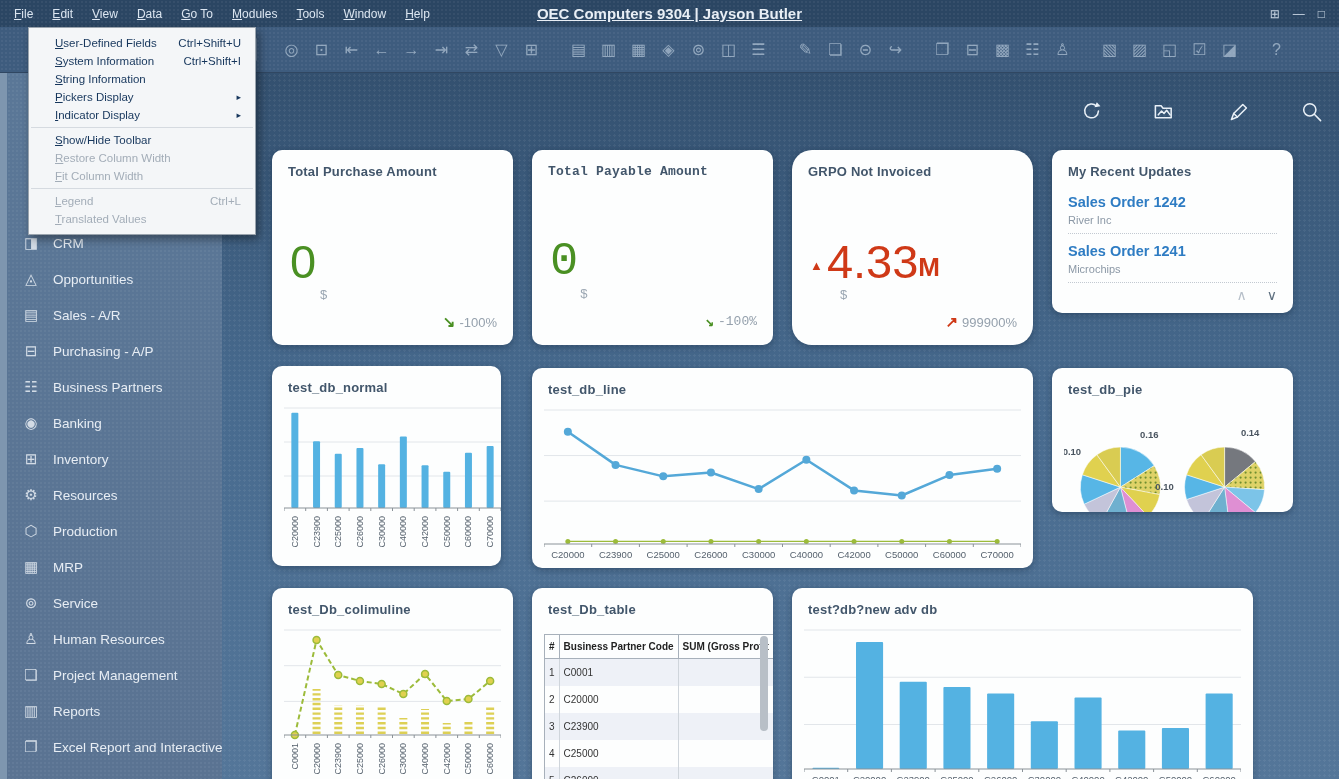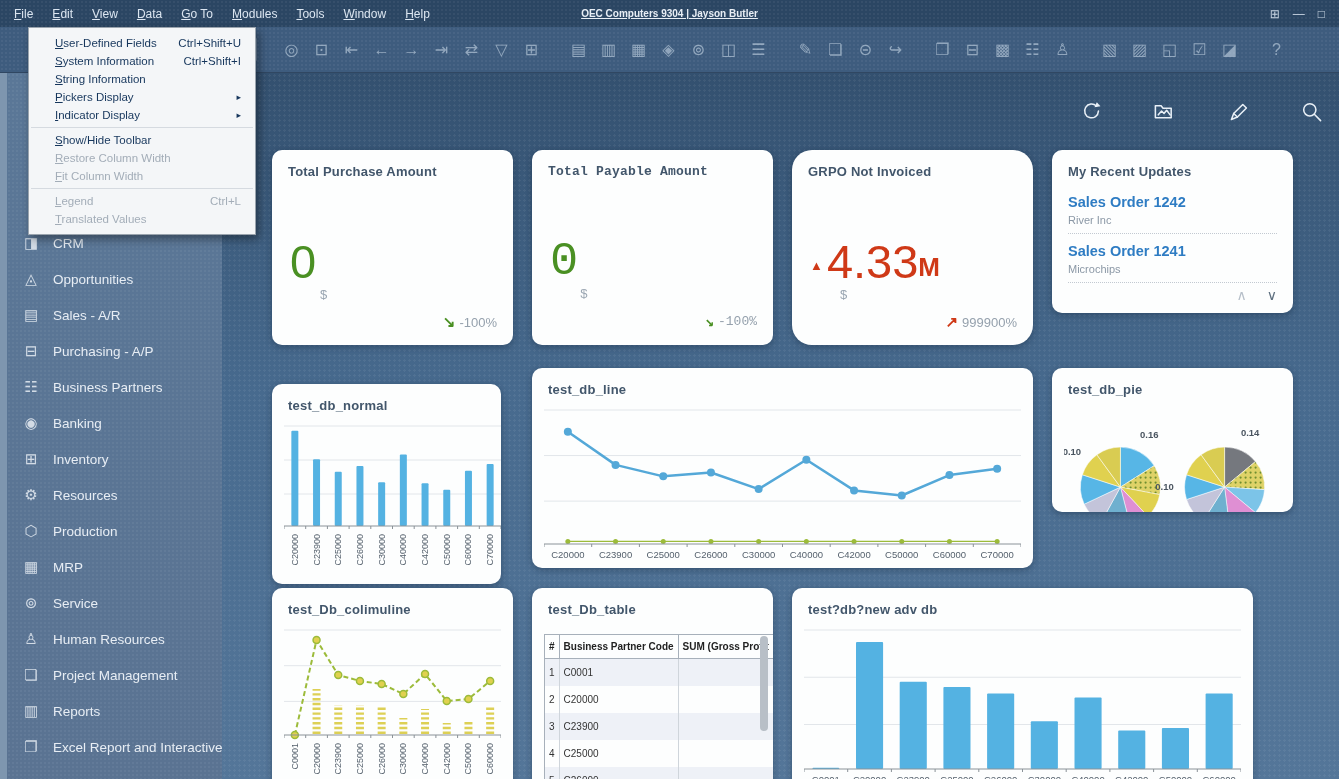--- a/index.html
+++ b/index.html
@@ -6,21 +6,21 @@
   body{width:1339px;height:779px;overflow:hidden;position:relative;
        font-family:"Liberation Sans",sans-serif;background:#40608a;-webkit-font-smoothing:antialiased;}
   svg{font-family:inherit;}
   
   #titlebar{position:absolute;left:0;top:0;width:1339px;height:27px;background:#2b4663;
             display:flex;align-items:center;color:#dce6f1;z-index:20;}
   #titlebar::before{content:"";position:absolute;inset:0;pointer-events:none;
      background-image:radial-gradient(rgba(255,255,255,.05) 1px,transparent 1.2px);background-size:4px 4px;}
   #menubar{display:flex;gap:19px;padding-left:14px;position:relative;}
   .menu-item{font-size:12px;cursor:default;}
-  #app-title{position:absolute;left:50%;transform:translateX(-50%);font-size:10px;font-weight:bold;
+  #app-title{position:absolute;left:50%;transform:translateX(-50%);font-size:15px;font-weight:bold;
              text-decoration:underline;color:#e8eef5;white-space:nowrap;}
   #win-controls{margin-left:auto;display:flex;gap:13px;padding-right:14px;position:relative;}
   .win-btn{font-size:12px;color:#c8d5e2;line-height:1;}
   
   #toolbar{position:absolute;left:0;top:27px;width:1339px;height:46px;background:#3e5c7e;
            border-bottom:1px solid rgba(0,0,0,.22);display:flex;align-items:center;
            padding-left:232px;box-sizing:border-box;z-index:5;}
   #toolbar::before{content:"";position:absolute;inset:0;pointer-events:none;
      background-image:radial-gradient(rgba(255,255,255,.05) 1px,transparent 1.2px);background-size:4px 4px;}
   .tb-group{display:flex;margin-right:17px;position:relative;}
@@ -294,21 +294,21 @@
             <div class="ru-entry">
               <div class="ru-link">Sales Order 1241</div>
               <div class="ru-sub">Microchips</div>
             </div>
           </div>
           <div class="ru-nav">
             <span class="ru-up">∧</span>
             <span class="ru-down">∨</span>
           </div>
         </div>
-        <div class="card" style="left: 0px; top: 234px; width: 229px; height: 200px;">
+        <div class="card" style="left: 0px; top: 216px; width: 229px; height: 200px;">
           <h3>test_db_normal</h3>
           <div class="chart"><svg width="217" height="156">
               <line x1="0" y1="4" x2="217" y2="4" stroke="#e2e6ea" stroke-width="1"></line>
               <line x1="0" y1="38" x2="217" y2="38" stroke="#e2e6ea" stroke-width="1"></line>
               <line x1="0" y1="72" x2="217" y2="72" stroke="#e2e6ea" stroke-width="1"></line>
               <rect x="7.35" y="8.761904761904773" width="7" height="95.23809523809523" fill="#54b2e2" rx="1"></rect>
               <rect x="29.049999999999997" y="37.33333333333334" width="7" height="66.66666666666666" fill="#54b2e2" rx="1"></rect>
               <rect x="50.75" y="49.714285714285715" width="7" height="54.285714285714285" fill="#54b2e2" rx="1"></rect>
               <rect x="72.45" y="44" width="7" height="60" fill="#54b2e2" rx="1"></rect>
               <rect x="94.14999999999999" y="60.19047619047619" width="7" height="43.80952380952381" fill="#54b2e2" rx="1"></rect>

